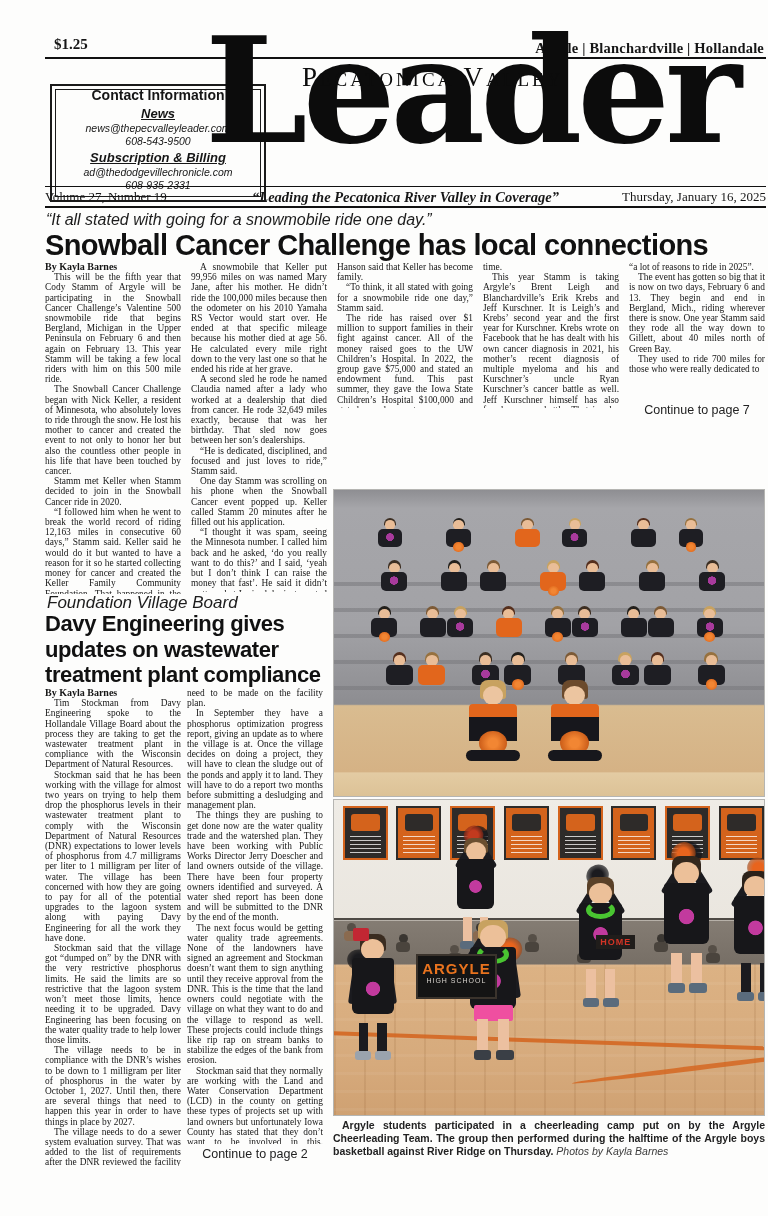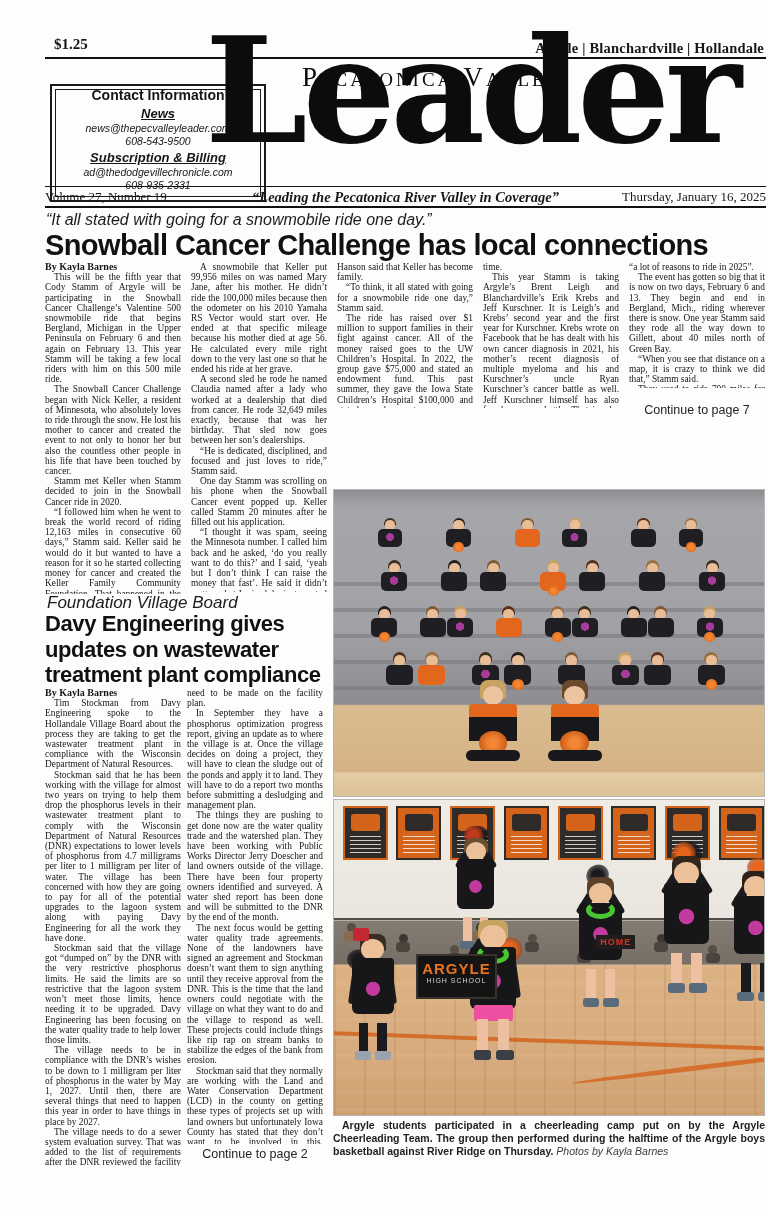--- a/index.html
+++ b/index.html
@@ -134,21 +134,20 @@
       <p class="para">“To think, it all stated with going for a snowmobile ride one day,” Stamm said.</p>
       <p class="para">The ride has raised over $1 million to support families in their fight against cancer. All of the money raised goes to the UW Children’s Hospital. In 2022, the group gave $75,000 and stated an endowment fund. This past summer, they gave the Iowa State Children’s Hospital $100,000 and stated an endowment</p>
     </div>
   <div class="abs col c4 continuation">
       <p class="para">time.</p>
       <p class="para">This year Stamm is taking Argyle’s Brent Leigh and Blanchardville’s Erik Krebs and Jeff Kurschner. It is Leigh’s and Krebs’ second year and the first year for Kurschner. Krebs wrote on Facebook that he has dealt with his own cancer diagnosis in 2021, his mother’s recent diagnosis of multiple myeloma and his and Kurschner’s uncle Ryan Kurschner’s cancer battle as well. Jeff Kurschner himself has also faced a cancer battle. That is why Krebs said he has</p>
     </div>
   <div class="abs col c5 continuation">
       <p class="para">“a lot of reasons to ride in 2025”.</p>
       <p class="para">The event has gotten so big that it is now on two days, February 6 and 13. They begin and end in Bergland, Mich., riding wherever there is snow. One year Stamm said they rode all the way down to Gillett, about 40 miles north of Green Bay.</p>
-      <p class="para">“When you see that distance on a map, it is crazy to think we did that,” Stamm said.</p>
       <p class="para">They used to ride 700 miles for those who were really dedicated to</p>
     </div>
   <div class="abs continue cont7">Continue to page 7</div>
 
 
   <div class="abs photo photo1">
     <div class="bleach"></div>
     <div class="fig" style="position:absolute;left:0;top:0;width:100%;height:100%;">
         <div style="position: absolute; left: calc(13% - 12.35px); top: 9%; width: 24.7px;">
           <div style="position: absolute; left: 6.175px; top: 0px; width: 12.35px; height: 8.55px; border-radius: 7px 7px 2px 2px; background: rgb(60, 46, 34);"></div>
@@ -482,21 +481,21 @@
   </div>
 
   <div class="abs kicker2">Foundation Village Board</div>
   <div class="abs headline3">Davy Engineering gives updates on wastewater treatment plant compliance</div>
   <div class="abs col v1">
     <p class="para byline">By Kayla Barnes</p>
     <div>
         <p class="para">Tim Stockman from Davy Engineering spoke to the Hollandale Village Board about the process they are taking to get the wastewater treatment plant in compliance with the Wisconsin Department of Natural Resources.</p>
         <p class="para">Stockman said that he has been working with the village for almost two years on trying to help them drop the phosphorus levels in their wastewater treatment plant to comply with the Wisconsin Department of Natural Resources (DNR) expectations to lower levels of phosphorus from 4.7 milligrams per liter to 1 milligram per liter of water. The village has been concerned with how they are going to pay for all of the potential upgrades to the lagoon system along with paying Davy Engineering for all the work they have done.</p>
         <p class="para">Stockman said that the village got “dumped on” by the DNR with the very restrictive phosphorus limits. He said the limits are so restrictive that the lagoon system won’t meet those limits, hence needing it to be upgraded. Davy Engineering has been focusing on the water quality trade to help lower those limits.</p>
-        <p class="para">The village needs to be in compliance with the DNR’s wishes to be down to 1 milligram per liter of phosphorus in the water by May 1, 2027. Until then, there are several things that need to happen this year in order to have things in place by 2027.</p>
+        <p class="para">The village needs to be in compliance with the DNR’s wishes to be down to 1 milligram per liter of phosphorus in the water by October 1, 2027. Until then, there are several things that need to happen this year in order to have things in place by 2027.</p>
         <p class="para">The village needs to do a sewer system evaluation survey. That was added to the list of requirements after the DNR reviewed the facility plan that was submitted in September, based on flows that they saw, (infiltration and inflows or I&amp;I). From that, other adjustments will</p>
       </div>
   </div>
   <div class="abs col v2 continuation">
       <p class="para">need to be made on the facility plan.</p>
       <p class="para">In September they have a phosphorus optimization progress report, giving an update as to where the village is at. Once the village decides on doing a project, they will have to clean the sludge out of the ponds and apply it to land. They will have to do a report two months before submitting a desludging and management plan.</p>
       <p class="para">The things they are pushing to get done now are the water quality trade and the watershed plan. They have been working with Public Works Director Jerry Doescher and land owners outside of the village. There have been four property owners identified and surveyed. A water shed report has been done and will be submitted to the DNR by the end of the month.</p>
       <p class="para">The next focus would be getting water quality trade agreements. None of the landowners have signed an agreement and Stockman doesn’t want them to sign anything until they receive approval from the DNR. This is the time that the land owners could negotiate with the village on what they want to do and the village to respond as well. These projects could include things like rip rap on stream banks to stabilize the edges of the bank from erosion.</p>
       <p class="para">Stockman said that they normally are working with the Land and Water Conservation Department (LCD) in the county on getting these types of projects set up with land owners but unfortunately Iowa County has stated that they don’t want to be involved in this. Stockman said they have been going back and forth with the county and they haven’t been helpful.</p>
     </div>

